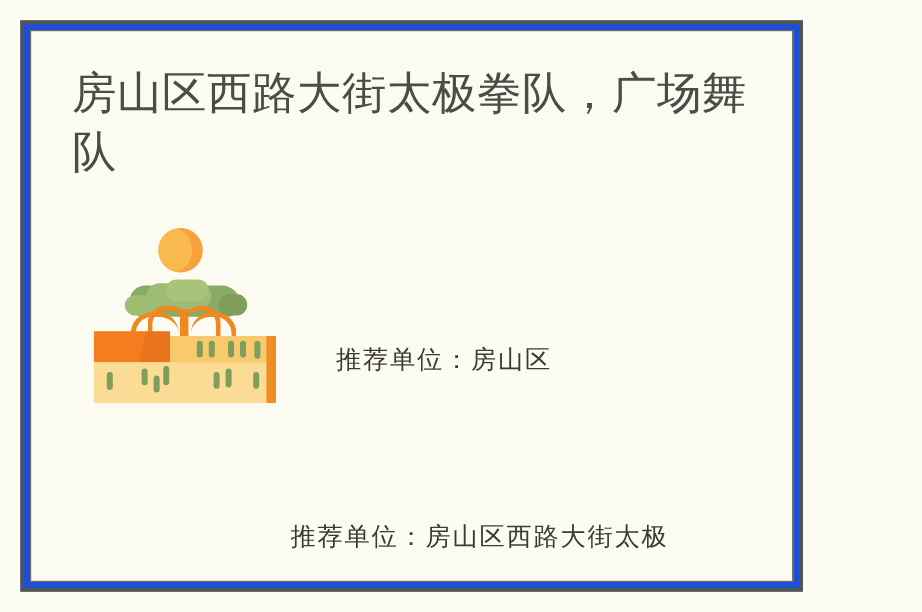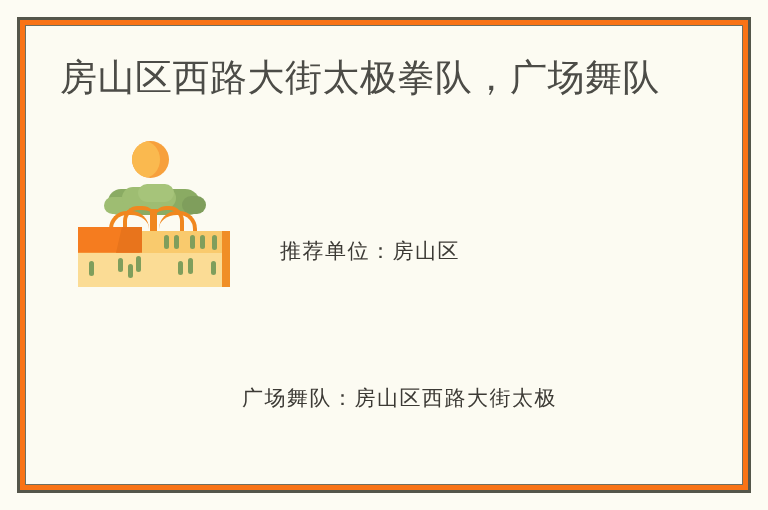--- a/index.html
+++ b/index.html
@@ -11,25 +11,25 @@
     height: 510px;
     background: #fdfcf3;
     font-family: "Liberation Sans", "DejaVu Sans", sans-serif;
     overflow: hidden;
   }
 
   .card {
     position: absolute;
     left: 17px;
     top: 17px;
-    width: 734px;
+    width: 652px;
     height: 476px;
     box-sizing: border-box;
     border: 3px solid #54564a;
-    background: #f97316;
+    background: #1d4ed8;
   }
   .card-inner {
     position: absolute;
     left: 5px;
     top: 5px;
     right: 5px;
     bottom: 5px;
     box-sizing: border-box;
     border: 1px solid #6d6f61;
     background: #fcfbf2;
@@ -290,21 +290,21 @@
           <div class="grass" style="left:40px; top:123px; height:14px;"></div>
           <div class="grass" style="left:50px; top:129px; height:14px;"></div>
           <div class="grass" style="left:58px; top:121px; height:16px;"></div>
           <div class="grass" style="left:100px; top:126px; height:14px;"></div>
           <div class="grass" style="left:110px; top:123px; height:16px;"></div>
           <div class="grass" style="left:133px; top:126px; height:14px;"></div>
         </div>
 
         <div class="info">
           <span class="line l1">推荐单位：房山区</span>
-          <span class="line l2">广场舞队：房山区西路大街太极</span>
+          <span class="line l2">推荐单位：房山区西路大街太极</span>
           
           
           
         </div>
 
       </div>
     </div>
   </div>
 </div>
 

